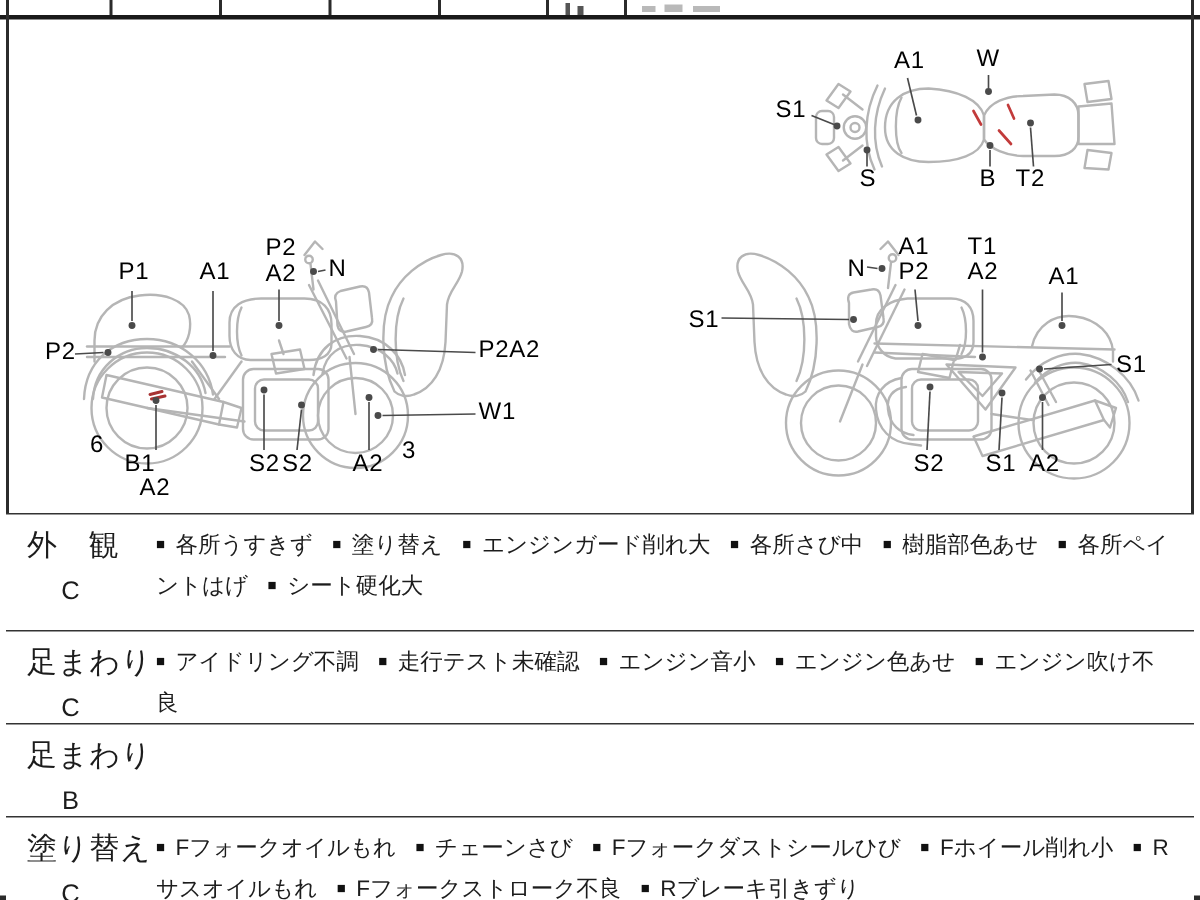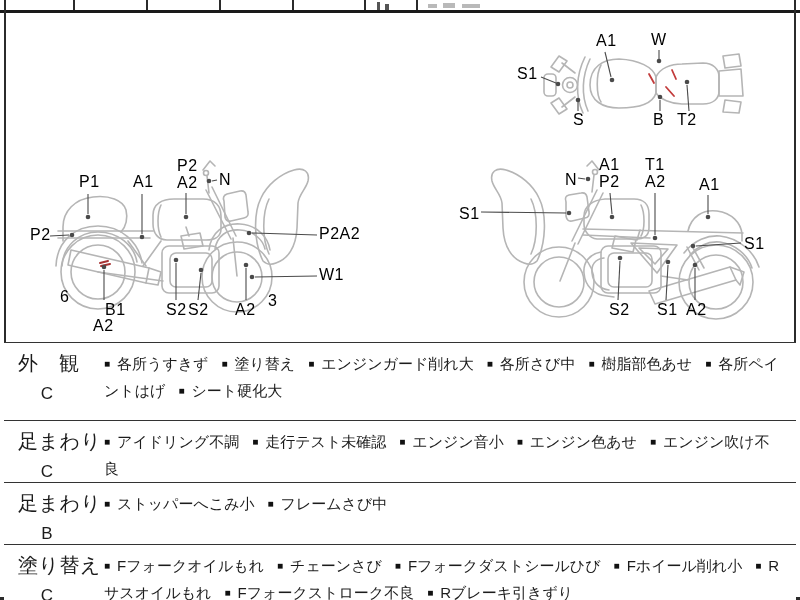--- a/index.html
+++ b/index.html
@@ -221,21 +221,21 @@
     </div>
   <div class="layer">
       <span class="dlabel" style="left: 79px; top: 174px;">P1</span>
       <span class="dlabel" style="left: 133px; top: 174px;">A1</span>
       <span class="dlabel" style="left: 177px; top: 158px;">P2</span>
       <span class="dlabel" style="left: 177px; top: 175px;">A2</span>
       <span class="dlabel" style="left: 219px; top: 172px;">N</span>
       <span class="dlabel" style="left: 30px; top: 227px;">P2</span>
       <span class="dlabel" style="left: 319px; top: 226px;">P2A2</span>
       <span class="dlabel" style="left: 319px; top: 267px;">W1</span>
-      <span class="dlabel" style="left: 105px; top: 302px;">B1</span>
+      <span class="dlabel" style="left: 83px; top: 302px;">B1</span>
       <span class="dlabel" style="left: 93px; top: 318px;">A2</span>
       <span class="dlabel" style="left: 166px; top: 302px;">S2</span>
       <span class="dlabel" style="left: 188px; top: 302px;">S2</span>
       <span class="dlabel" style="left: 235px; top: 302px;">A2</span>
       <span class="dlabel" style="left: 60px; top: 289px;">6</span>
       <span class="dlabel" style="left: 268px; top: 293px;">3</span>
     </div>
   <div class="layer">
       <span class="dlabel" style="left: 459px; top: 206px;">S1</span>
       <span class="dlabel" style="left: 565px; top: 172px;">N</span>
@@ -263,21 +263,20 @@
         <div class="lname">足まわり</div>
         <div class="grade">C</div>
       </div>
       <div class="content"><span class="item"><span class="bullet">■</span><span>アイドリング不調</span></span><span class="item"><span class="bullet">■</span><span>走行テスト未確認</span></span><span class="item"><span class="bullet">■</span><span>エンジン音小</span></span><span class="item"><span class="bullet">■</span><span>エンジン色あせ</span></span><span class="item"><span class="bullet">■</span><span>エンジン吹け不良</span></span></div>
     </div>
     <div class="irow h3">
       <div class="lbl">
         <div class="lname">足まわり</div>
         <div class="grade">B</div>
       </div>
-      <div class="content"><span class="item"><span class="bullet">■</span><span>ストッパーへこみ小</span></span><span class="item"><span class="bullet">■</span><span>フレームさび中</span></span></div>
     </div>
     <div class="irow h4">
       <div class="lbl">
         <div class="lname">塗り替え</div>
         <div class="grade">C</div>
       </div>
       <div class="content"><span class="item"><span class="bullet">■</span><span>Fフォークオイルもれ</span></span><span class="item"><span class="bullet">■</span><span>チェーンさび</span></span><span class="item"><span class="bullet">■</span><span>Fフォークダストシールひび</span></span><span class="item"><span class="bullet">■</span><span>Fホイール削れ小</span></span><span class="item"><span class="bullet">■</span><span>Rサスオイルもれ</span></span><span class="item"><span class="bullet">■</span><span>Fフォークストローク不良</span></span><span class="item"><span class="bullet">■</span><span>Rブレーキ引きずり</span></span></div>
     </div>
     <div class="irow filler"></div>
   </div>

